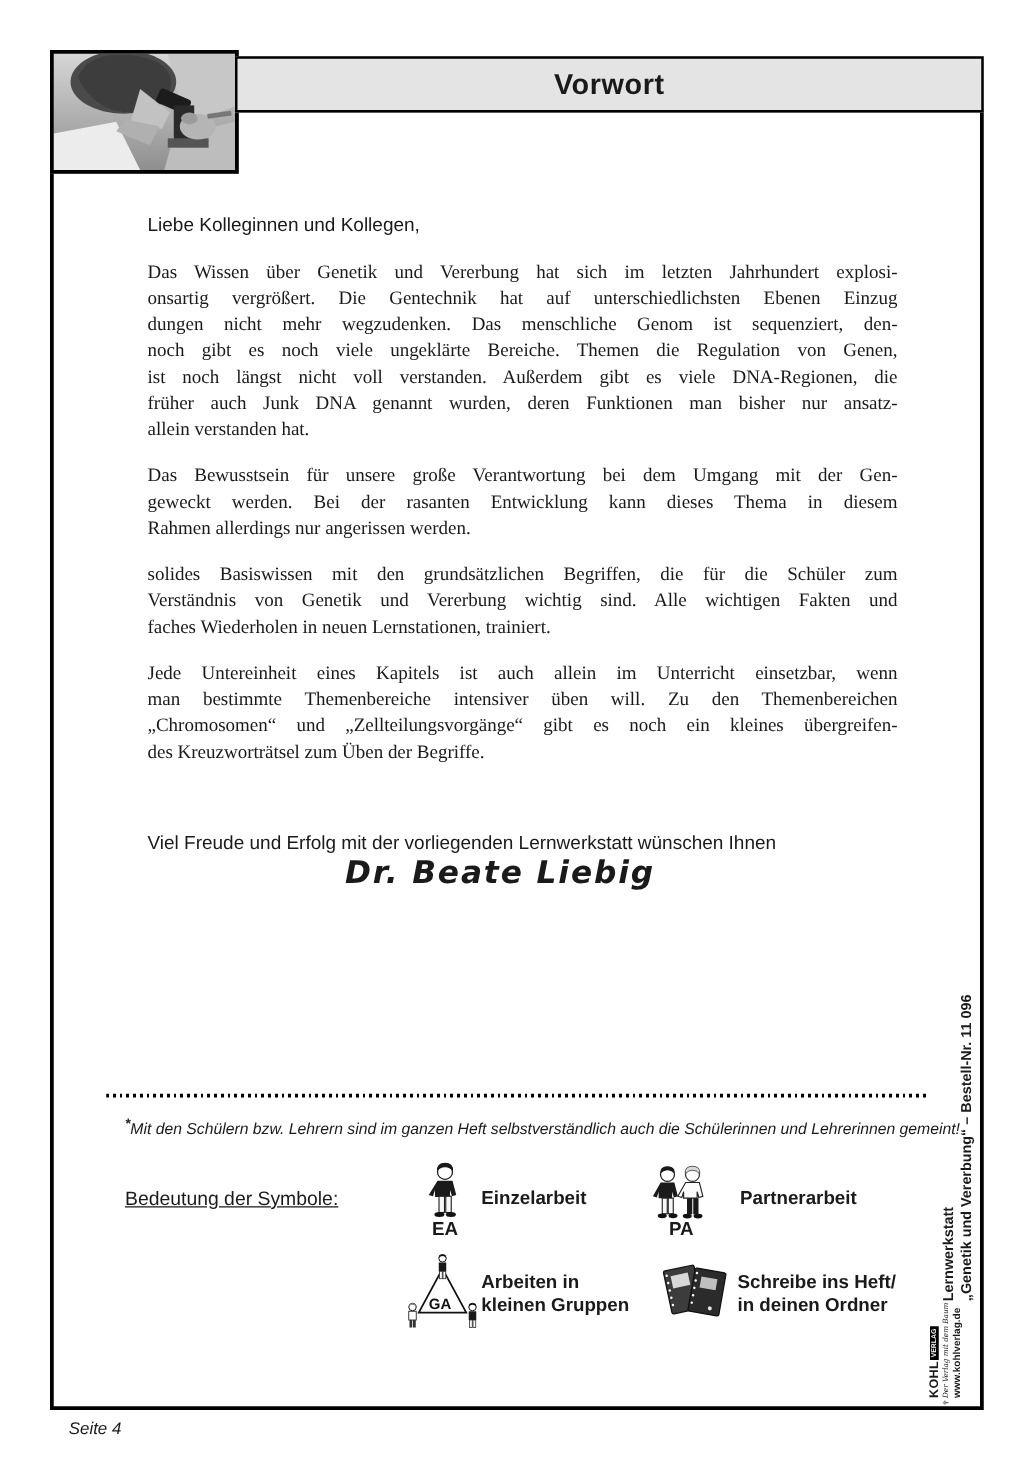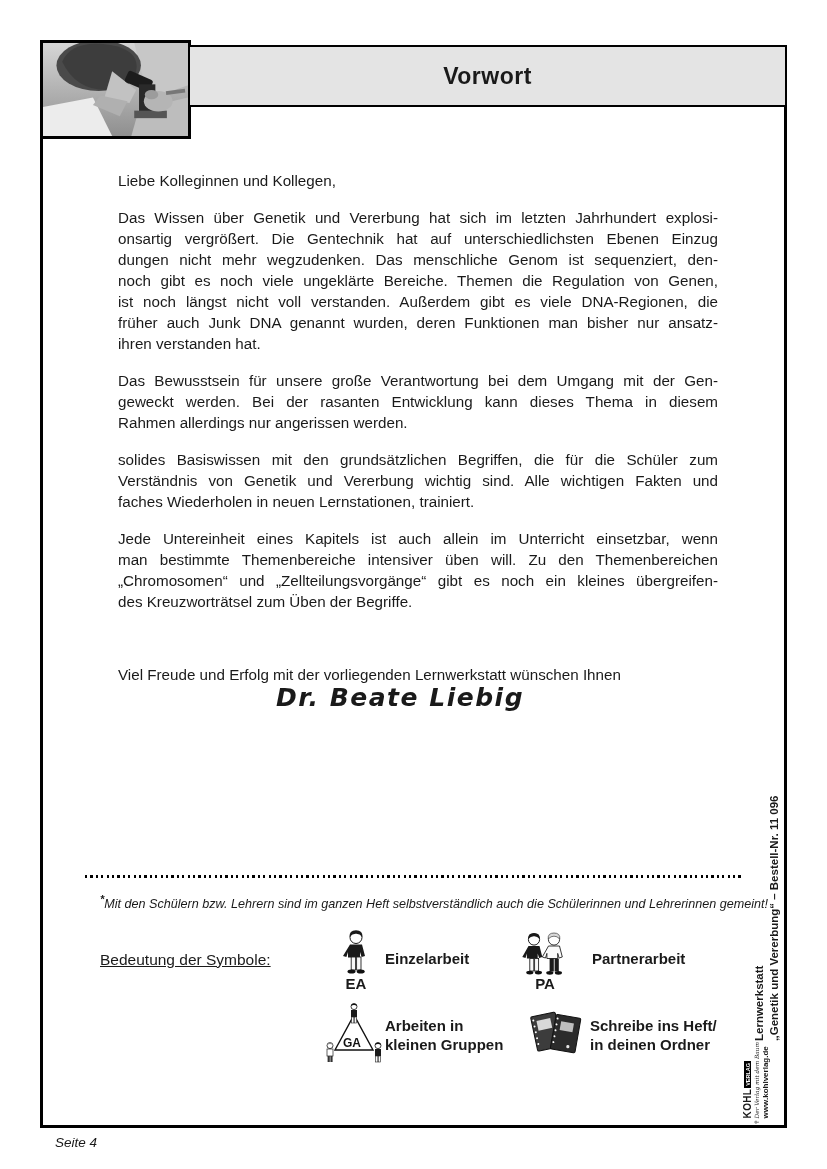--- a/index.html
+++ b/index.html
@@ -23,36 +23,36 @@
     position:absolute; left:40px; top:40px;
     width:151px; height:99px;
     border:3px solid #000;
     box-sizing:border-box;
     background:#b9b9b9;
   }
   .photo svg { display:block; width:100%; height:100%; }
   
   .title-bar {
     position:absolute; left:188px; top:45px;
-    width:599px; height:62px;
+    width:599px; height:45px;
     background:#e4e4e4;
     border:2.5px solid #000;
     box-sizing:border-box;
     display:flex; align-items:center; justify-content:center;
   }
   .title-bar .t {
     font-size:23px; font-weight:bold; letter-spacing:0.5px;
   }
   
   .content {
     position:absolute; left:118px; top:170px; width:600px;
     font-size:15.2px; line-height:21px;
   }
   .greeting { margin:0 0 13px 0; }
-  .para { margin:16px 0 11px 0; }
+  .para { margin:16px 0 11px 0;font-family:Liberation Serif, serif; }
   .para .line { text-align:justify; text-align-last:justify; }
   .para .line.last { text-align-last:left; }
   .closing { margin-top:52px; }
   .publisher { margin-top:12px; }
   .signature {
     margin-top:2px; margin-left:158px;
     font-family:"DejaVu Sans", sans-serif;
     font-weight:bold; font-style:italic;
     font-size:25px; letter-spacing:1.5px;
     white-space:nowrap;
@@ -151,21 +151,21 @@
 
   <div class="content">
     <div class="greeting">Liebe Kolleginnen und Kollegen,</div>
     <div class="para">
         <div class="line">Das Wissen über Genetik und Vererbung hat sich im letzten Jahrhundert explosi-</div>
         <div class="line">onsartig vergrößert. Die Gentechnik hat auf unterschiedlichsten Ebenen Einzug</div>
         <div class="line">dungen nicht mehr wegzudenken. Das menschliche Genom ist sequenziert, den-</div>
         <div class="line">noch gibt es noch viele ungeklärte Bereiche. Themen die Regulation von Genen,</div>
         <div class="line">ist noch längst nicht voll verstanden. Außerdem gibt es viele DNA-Regionen, die</div>
         <div class="line">früher auch Junk DNA genannt wurden, deren Funktionen man bisher nur ansatz-</div>
-        <div class="line last">ihren verstanden hat.</div>
+        <div class="line last">allein verstanden hat.</div>
       </div>
     <div class="para">
         <div class="line">Das Bewusstsein für unsere große Verantwortung bei dem Umgang mit der Gen-</div>
         <div class="line">geweckt werden. Bei der rasanten Entwicklung kann dieses Thema in diesem</div>
         <div class="line last">Rahmen allerdings nur angerissen werden.</div>
       </div>
     <div class="para">
         <div class="line">solides Basiswissen mit den grundsätzlichen Begriffen, die für die Schüler zum</div>
         <div class="line">Verständnis von Genetik und Vererbung wichtig sind. Alle wichtigen Fakten und</div>
         <div class="line last">faches Wiederholen in neuen Lernstationen, trainiert.</div>

